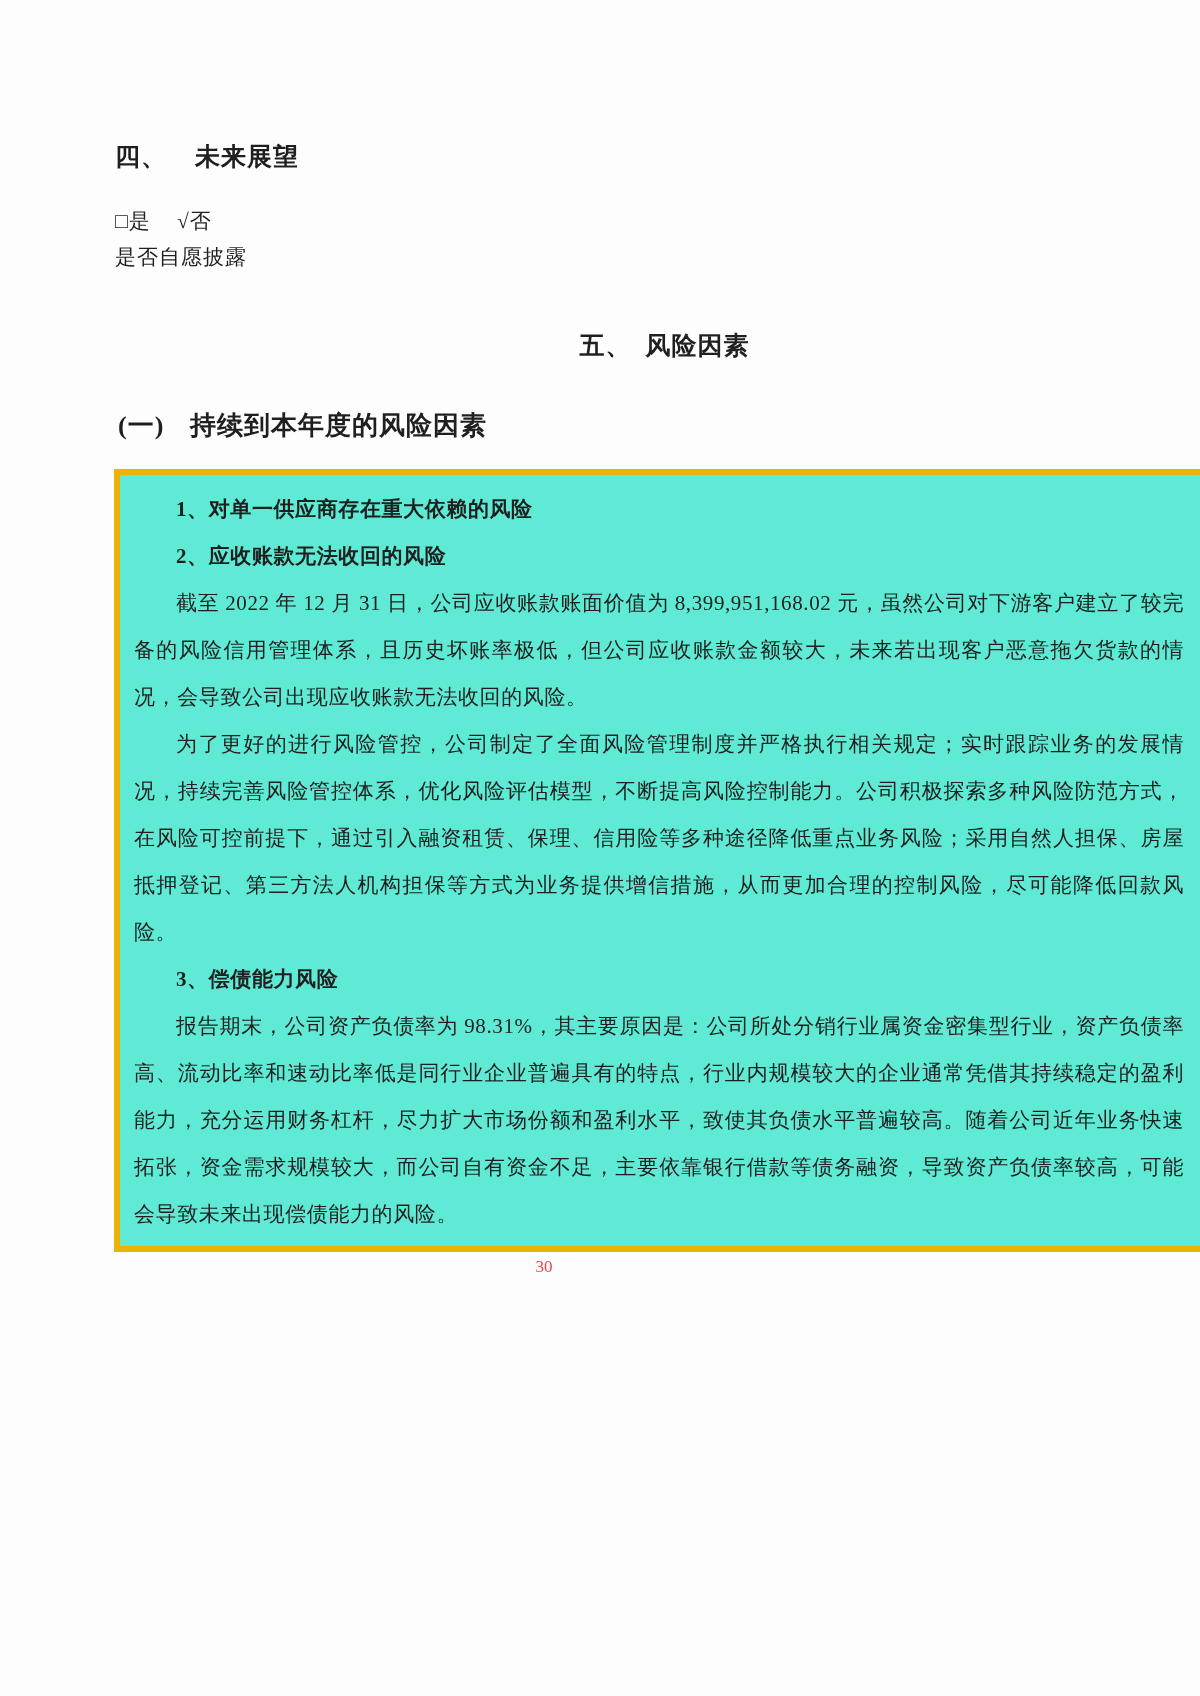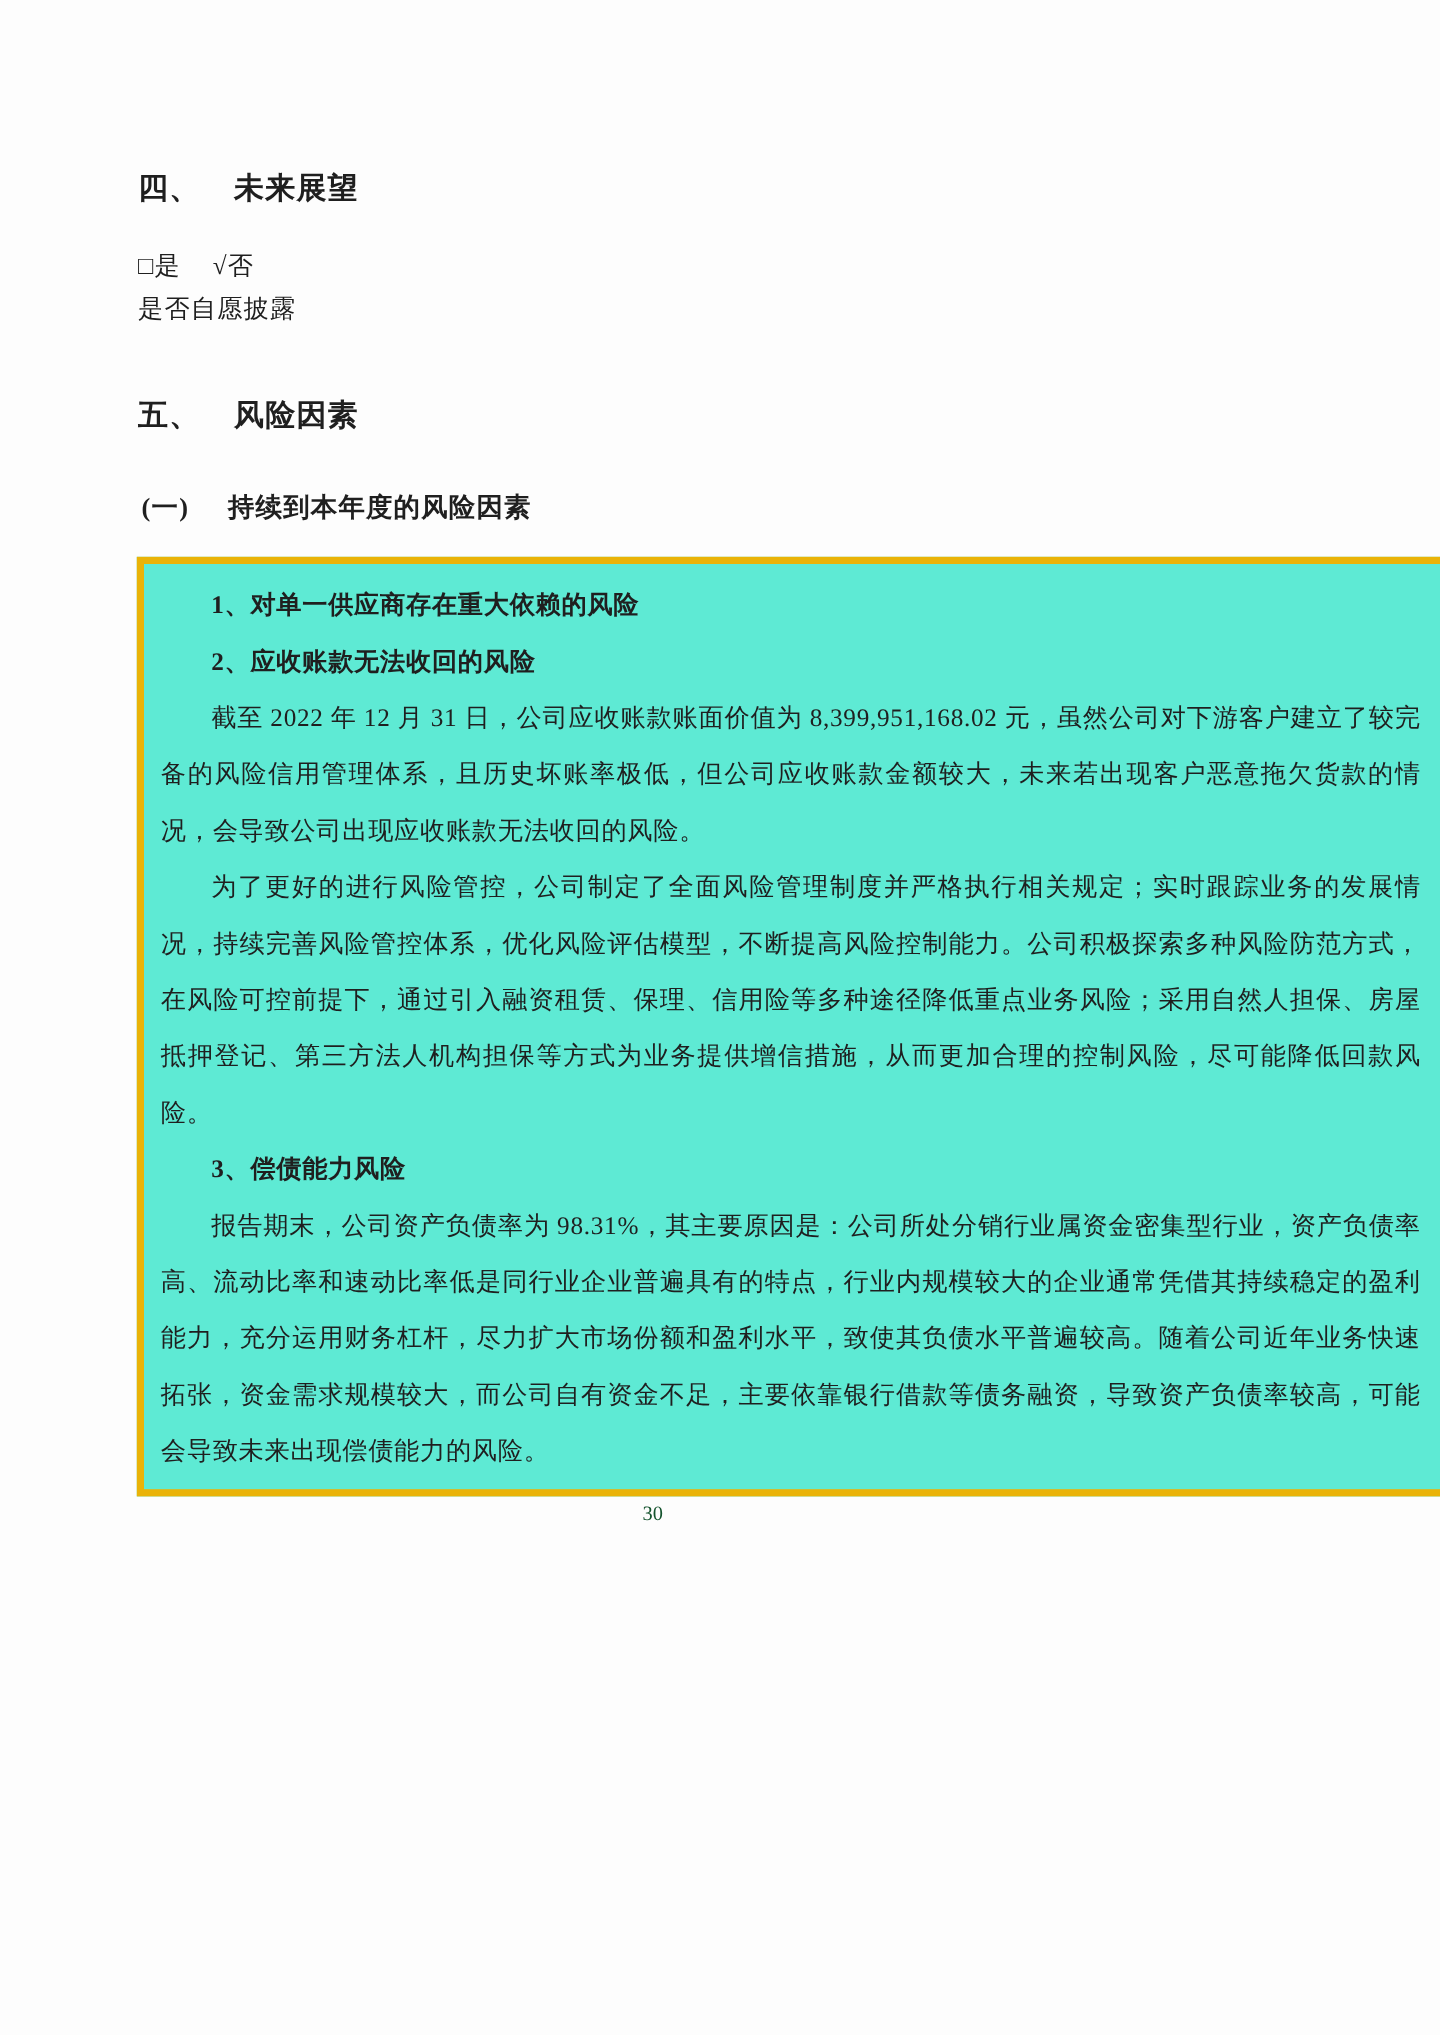--- a/index.html
+++ b/index.html
@@ -12,31 +12,31 @@
   }
   .page { width: 1200px; height: 1696px; position: relative; overflow: hidden; }
 
   .h-major {
     margin: 0; padding: 2px 0 0 115px;
     font-size: 25px; font-weight: bold;
     letter-spacing: 1px;
   }
   .h-major .h-num { display: inline-block; width: 80px; }
   .h1-pos { padding-top: 140px; }
-  .h2-pos { margin-top: 52px; }
+  .h2-pos { margin-top: 52px; text-align: center; }
 
   .disclosure {
     margin: 30px 0 0 115px;
     font-size: 21px; line-height: 36px;
     letter-spacing: 1px;
   }
 
   .h-sub {
     margin: 46px 0 0 118px;
-    font-size: 22px; font-weight: bold;
+    font-size: 26px; font-weight: bold;
     letter-spacing: 1px;
   }
   .h-sub .sub-num { display: inline-block; width: 72px; }
 
   .risk-box {
     box-sizing: border-box;
     margin: 26px 0 0 114px;
     width: 1092px;
     border: 6px solid #eab308;
     padding: 11px 16px 8px 14px;
@@ -53,21 +53,21 @@
   .risk-box p.risk-heading {
     font-weight: bold;
     text-align: left;
   }
 
   .footer {
     margin-top: 5px;
     width: 1088px;
     text-align: center;
     font-size: 17px;
-    color: #14532d;
+    color: #ef4444;
   }
 </style>
 </head>
 <body>
 
 <div class="page">
 
   <h2 class="h-major h1-pos">
     <span class="h-num">四、</span><span>未来展望</span>
   </h2>

